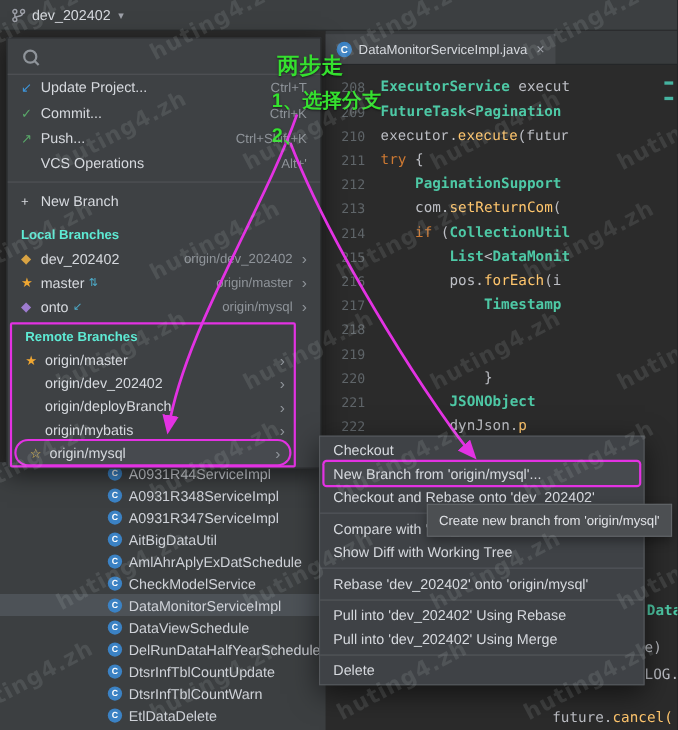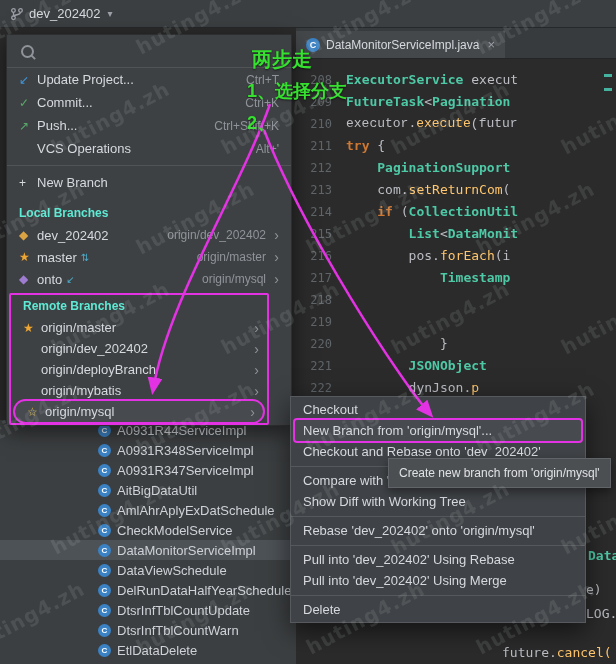--- a/index.html
+++ b/index.html
@@ -18,21 +18,21 @@
   .tabbar{height:30px;background:#383b3d;display:flex;align-items:flex-end;border-bottom:1px solid #232527;}
   .tab{height:27px;display:flex;align-items:center;gap:6px;padding:0 10px;background:#45484b;font-size:12px;}
   .tab-close{color:#9da0a8;font-size:13px;margin-left:2px;cursor:pointer;}
   .class-icon{width:14px;height:14px;border-radius:50%;background:#3b82c4;color:#fff;font-size:9px;
     font-weight:bold;display:inline-flex;align-items:center;justify-content:center;flex:none;}
   .code{padding-top:10px;overflow:hidden;}
   .code-line{display:flex;height:22px;line-height:22px;font-family:"DejaVu Sans Mono",monospace;
     font-size:13px;white-space:pre;}
   .lnum{width:36px;flex:none;text-align:right;padding-right:14px;color:#5f6569;font-size:12px;}
   .c-type{color:#4ec9a6;font-weight:bold;}
-  .c-keyword{color:#cc7832;font-weight:bold;}
+  .c-keyword{color:#cc7832;font-weight:normal;}
   .c-method{color:#ffc66d;}
   .c-plain{color:#bcbec4;}
   .frag{position:absolute;font-family:"DejaVu Sans Mono",monospace;font-size:13px;z-index:2;white-space:pre;}
   #frag1{left:588px;top:548px;color:#4ec9a6;font-weight:bold;}
   #frag2{left:586px;top:582px;color:#bcbec4;}
   #frag3{left:586px;top:606px;color:#bcbec4;}
   #frag4{left:502px;top:645px;color:#bcbec4;}
   .stripe{position:absolute;width:8px;height:3px;background:#45b3a0;z-index:2;}
   #stripe1{right:4px;top:74px;}
   #stripe2{right:4px;top:88px;}

